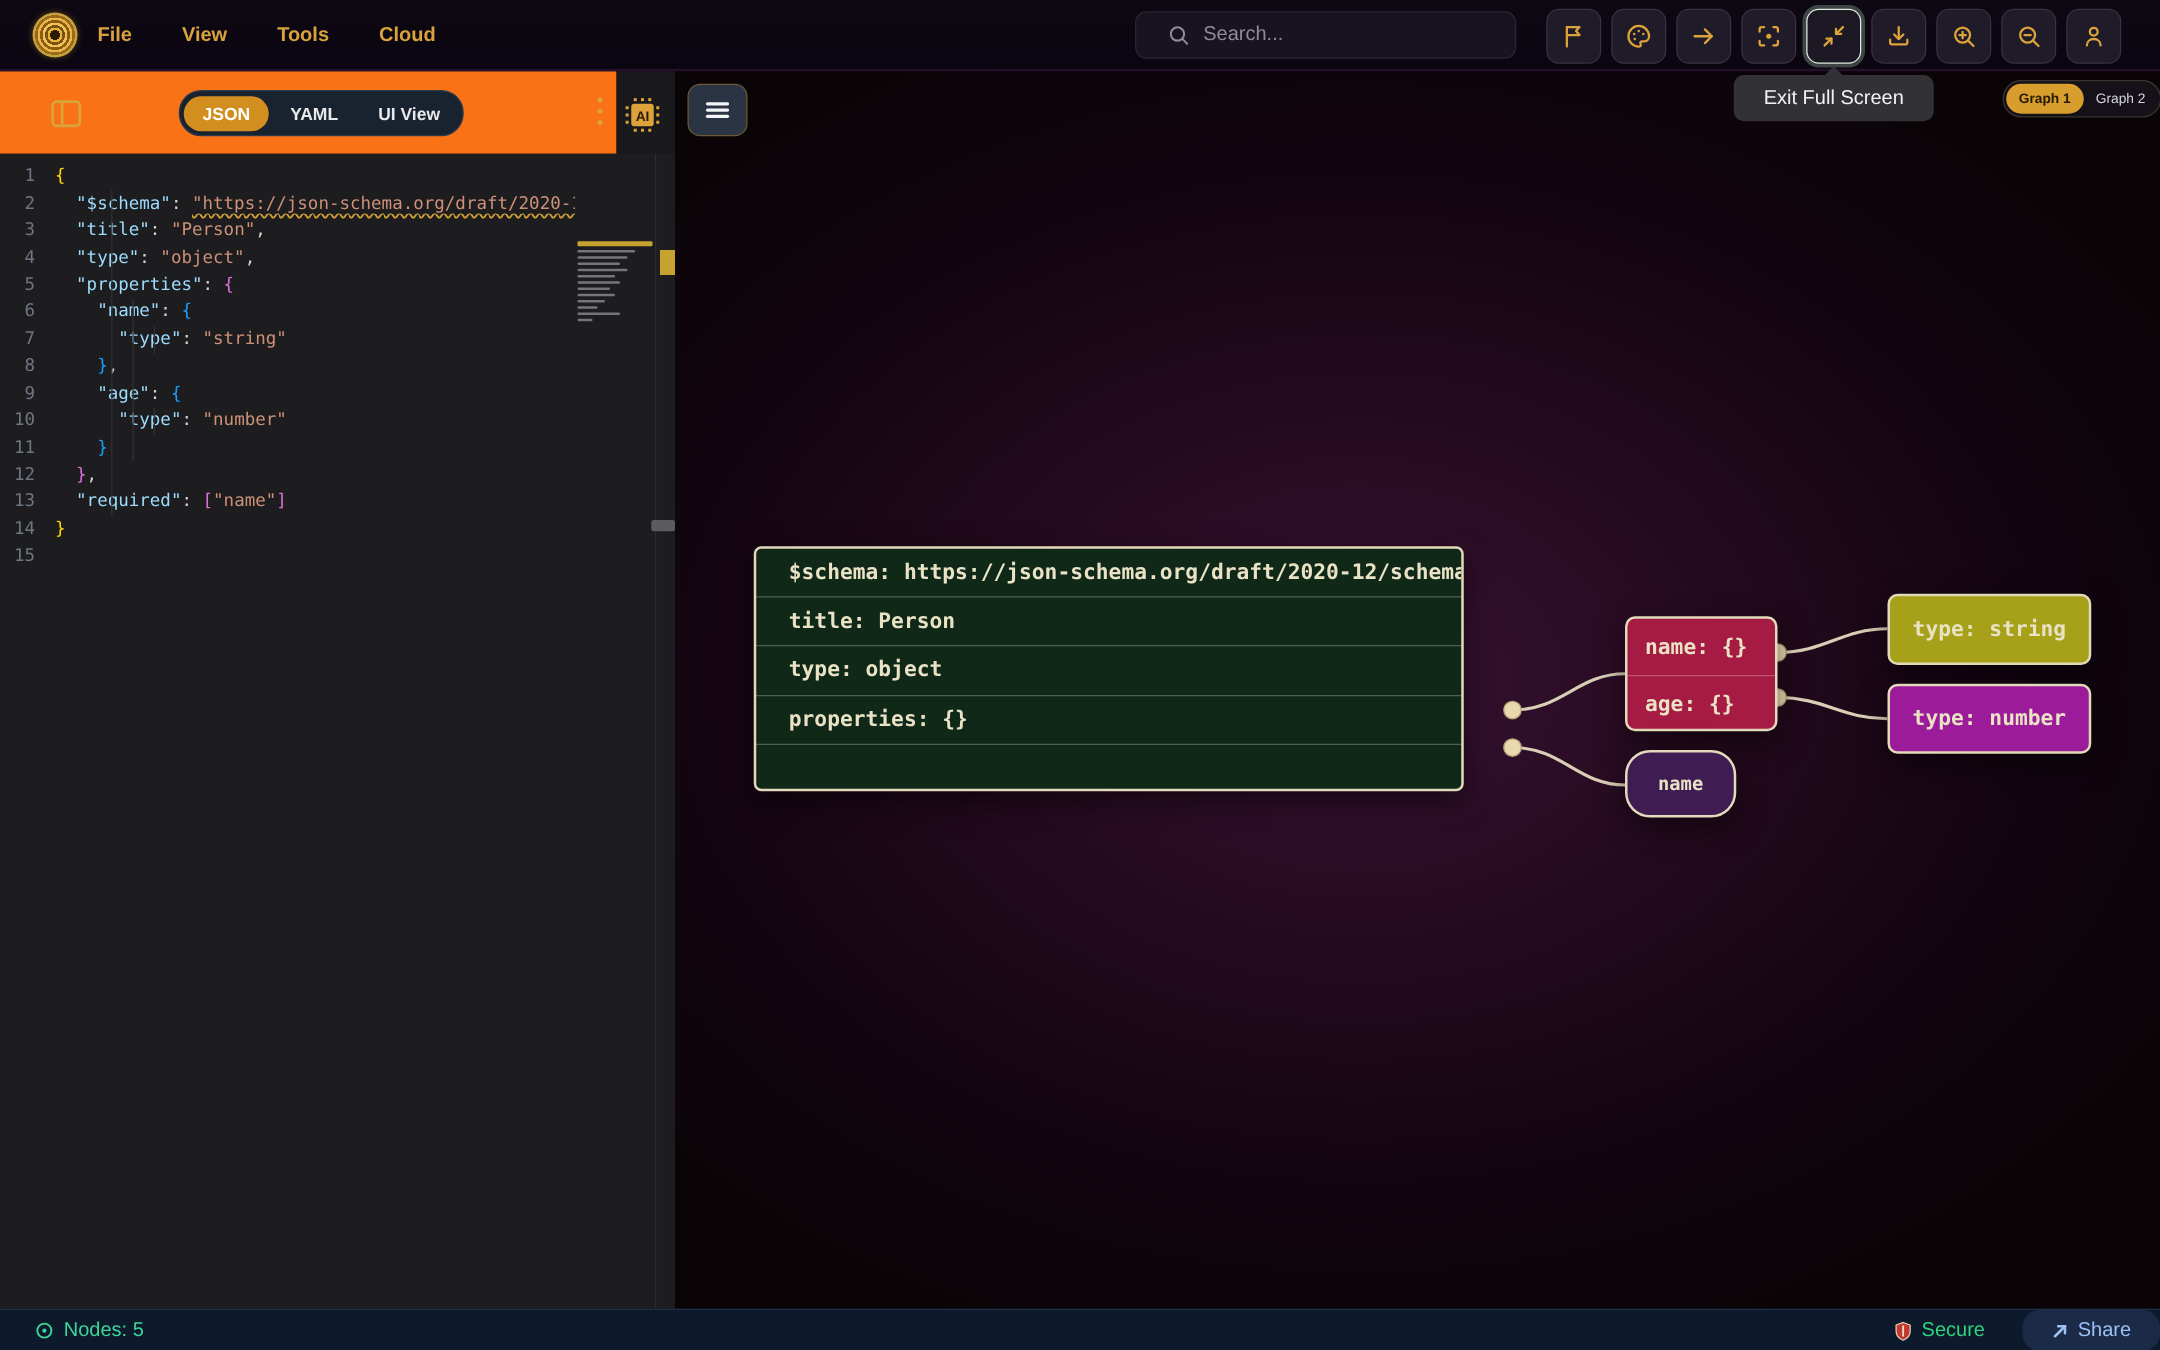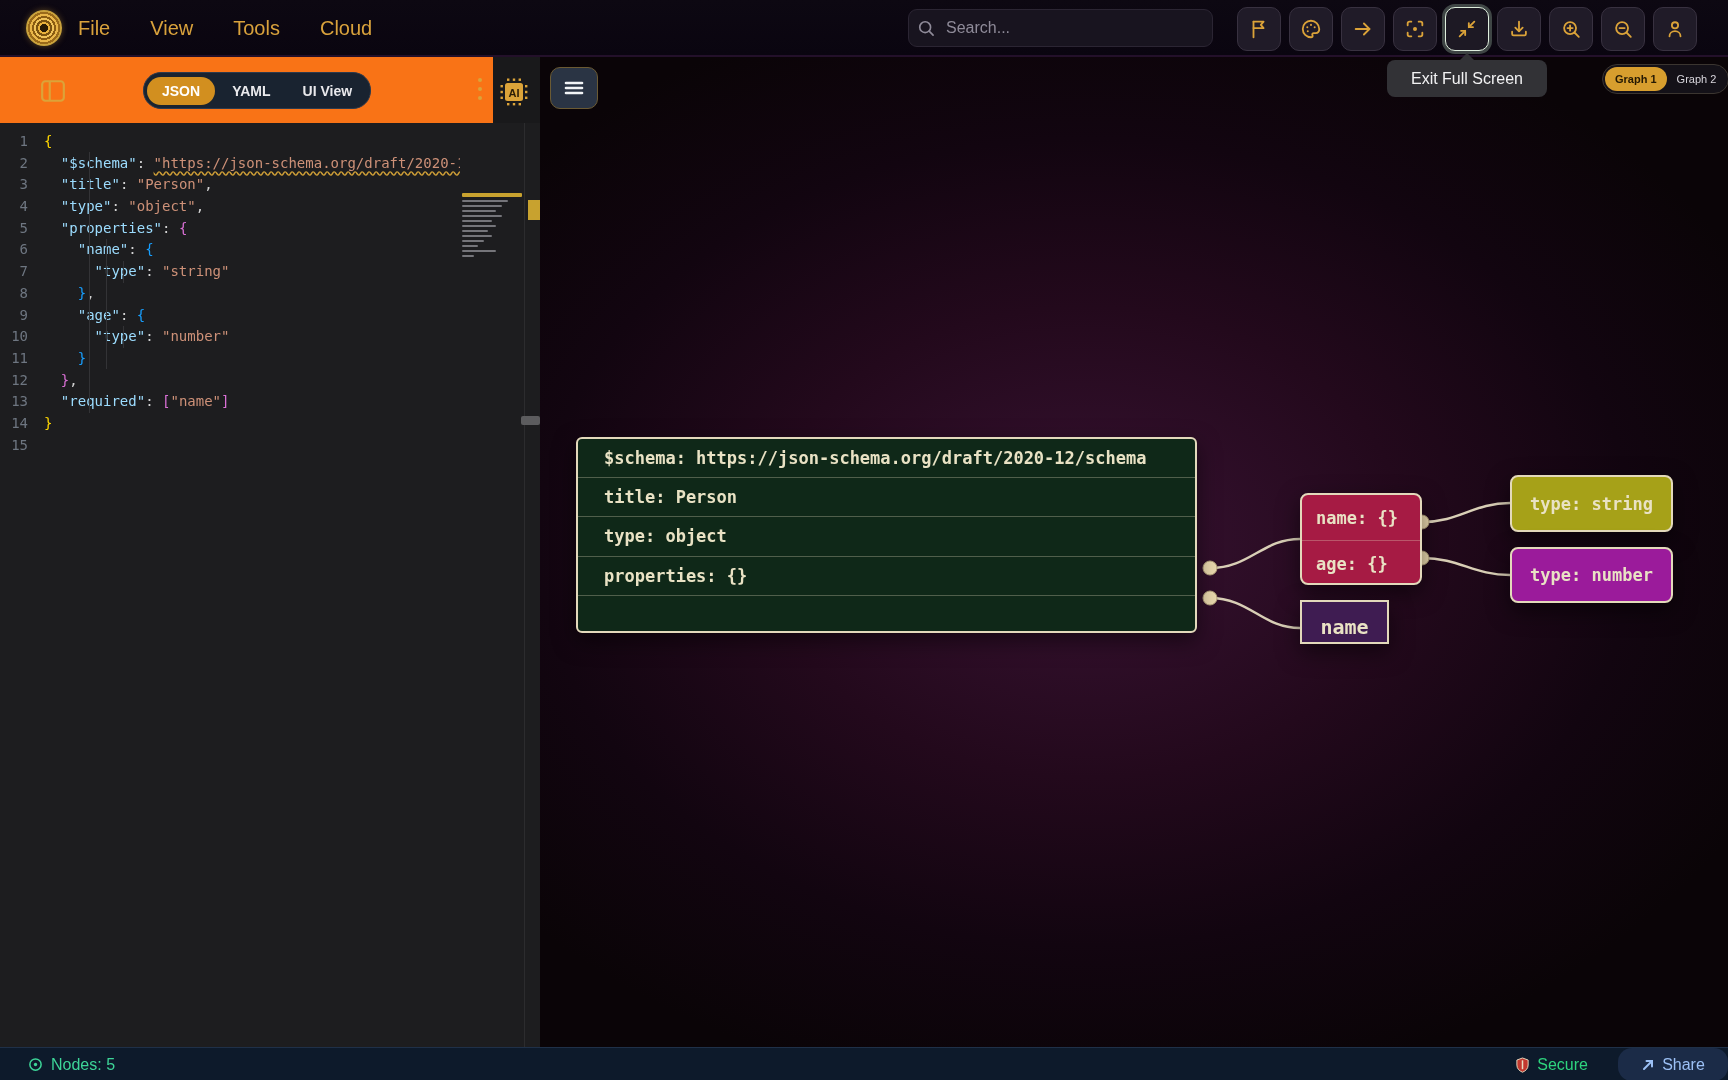--- a/index.html
+++ b/index.html
@@ -5,22 +5,22 @@
   * { margin:0; padding:0; box-sizing:border-box; }
   html,body { width:1728px; height:1080px; overflow:hidden; background:#000; font-family:"Liberation Sans", sans-serif; }
   #app { position:relative; width:1728px; height:1080px; background:#0b0710; }
 
   
   #topbar { position:absolute; left:0; top:0; width:1728px; height:57px; background:linear-gradient(to bottom,#0d0812,#0a0510); border-bottom:2px solid #23102a; z-index:50; }
   .logo { position:absolute; left:26px; top:10px; width:36px; height:36px; border-radius:50%;
     background:radial-gradient(circle at 50% 50%, #2a1b04 0 4px, #e9b23c 4px 6px, #7a5210 6px 8px, #f0c35a 8px 10px, #8a5c12 10px 12px, #e9b649 12px 14px, #9a6a1a 14px 16px, #caa23c 16px 18px);
     box-shadow:0 0 6px rgba(233,178,60,.35); }
   .menu-row { position:absolute; left:78px; top:0; height:57px; display:flex; align-items:center; gap:40px; }
-  .menu-item { color:#d9a23c; font-size:20px; font-weight:400; cursor:default; }
-  .searchbox { position:absolute; left:908px; top:9px; width:305px; height:38px; background:#18141f; border:1px solid #2b2533; border-radius:9px; display:flex; align-items:center; padding:0 7px; gap:10px; }
+  .menu-item { color:#d9a23c; font-size:16px; font-weight:700; cursor:default; }
+  .searchbox { position:absolute; left:908px; top:9px; width:305px; height:38px; background:#18141f; border:1px solid #2b2533; border-radius:9px; display:flex; align-items:center; padding:0 24px; gap:10px; }
   .searchbox input { background:transparent; border:none; outline:none; color:#cfcbd8; font-size:16px; width:230px; font-family:"Liberation Sans",sans-serif; }
   .searchbox input::placeholder { color:#8f8b99; }
   .btn-row { position:absolute; left:1237px; top:7px; display:flex; gap:8px; }
   .icon-btn { width:44px; height:44px; border-radius:10px; background:#201b28; border:1px solid #383140; display:flex; align-items:center; justify-content:center; }
   .icon-btn.active { background:#1d1924; border:1.5px solid #dfeede; box-shadow:0 0 0 3px rgba(198,232,205,.28); }
   .icon-btn svg { stroke:#dba339; fill:none; stroke-width:2; stroke-linecap:round; stroke-linejoin:round; }
 
   
   .tooltip { position:absolute; left:1387px; top:60px; width:160px; height:37px; background:#323236; border-radius:8px; color:#f2f2f3; font-size:16px; display:flex; align-items:center; justify-content:center; z-index:60; }
   .tooltip:before { content:""; position:absolute; top:-7px; left:72px; border-left:8px solid transparent; border-right:8px solid transparent; border-bottom:8px solid #323236; }
@@ -264,37 +264,37 @@
         <path d="M882,501 C920,501 933,518 970,518"></path>
       </g>
       <g fill="#ead9ae" stroke="#b3a27a" stroke-width="1">
         <circle cx="670" cy="511" r="7"></circle>
         <circle cx="670" cy="541" r="7"></circle>
         <circle cx="882" cy="465" r="7"></circle>
         <circle cx="882" cy="501" r="7"></circle>
       </g>
     </svg>
     <div id="nodes-layer">
-        <div class="node" style="left: 36px; top: 380px; width: 621px; height: 196px; background: rgb(15, 40, 24); border-radius: 6px; border-color: rgb(227, 217, 187); font-size: 17px;">
+        <div class="node" style="left: 63px; top: 380px; width: 568px; height: 196px; background: rgb(15, 40, 24); border-radius: 6px; border-color: rgb(227, 217, 187); font-size: 17px;">
           <div class="nrow divided" style="height: 39.2px;">$schema: https://json-schema.org/draft/2020-12/schema</div>
           <div class="nrow divided" style="height: 39.2px;">title: Person</div>
           <div class="nrow divided" style="height: 39.2px;">type: object</div>
           <div class="nrow divided" style="height: 39.2px;">properties: {}</div>
         </div>
         <div class="node" style="left: 760px; top: 436px; width: 122px; height: 92px; background: rgb(166, 27, 68); border-radius: 8px; border-color: rgb(227, 217, 187); font-size: 17px;">
           <div class="nrow divided" style="height: 46px; padding-left: 14px;">name: {}</div>
           <div class="nrow" style="height: 46px; padding-left: 14px;">age: {}</div>
         </div>
         <div class="node center" style="left: 970px; top: 418px; width: 163px; height: 57px; background: rgb(166, 161, 24); border-radius: 8px; border-color: rgb(227, 217, 187); font-size: 17px;">
           <div class="nrow" style="height: 53px; border-radius: 23px;">type: string</div>
         </div>
         <div class="node center" style="left: 970px; top: 490px; width: 163px; height: 56px; background: rgb(155, 27, 155); border-radius: 8px; border-color: rgb(227, 217, 187); font-size: 17px;">
           <div class="nrow" style="height: 52px;">type: number</div>
         </div>
-        <div class="node center" style="left: 760px; top: 543px; width: 89px; height: 44px; background: rgb(63, 28, 82); border-radius: 0; border-color: rgb(227, 217, 187); font-size: 20px;">
+        <div class="node center" style="left: 760px; top: 543px; width: 89px; height: 54px; background: rgb(63, 28, 82); border-radius: 20px; border-color: rgb(227, 217, 187); font-size: 15px;">
           <div class="nrow" style="height: 50px;">name</div>
         </div>
       </div>
     <div class="hamburger">
       <svg width="22" height="18" viewBox="0 0 22 18">
           <line x1="3" y1="4" x2="19" y2="4"></line>
           <line x1="3" y1="9" x2="19" y2="9"></line>
           <line x1="3" y1="14" x2="19" y2="14"></line>
         </svg>
     </div>

